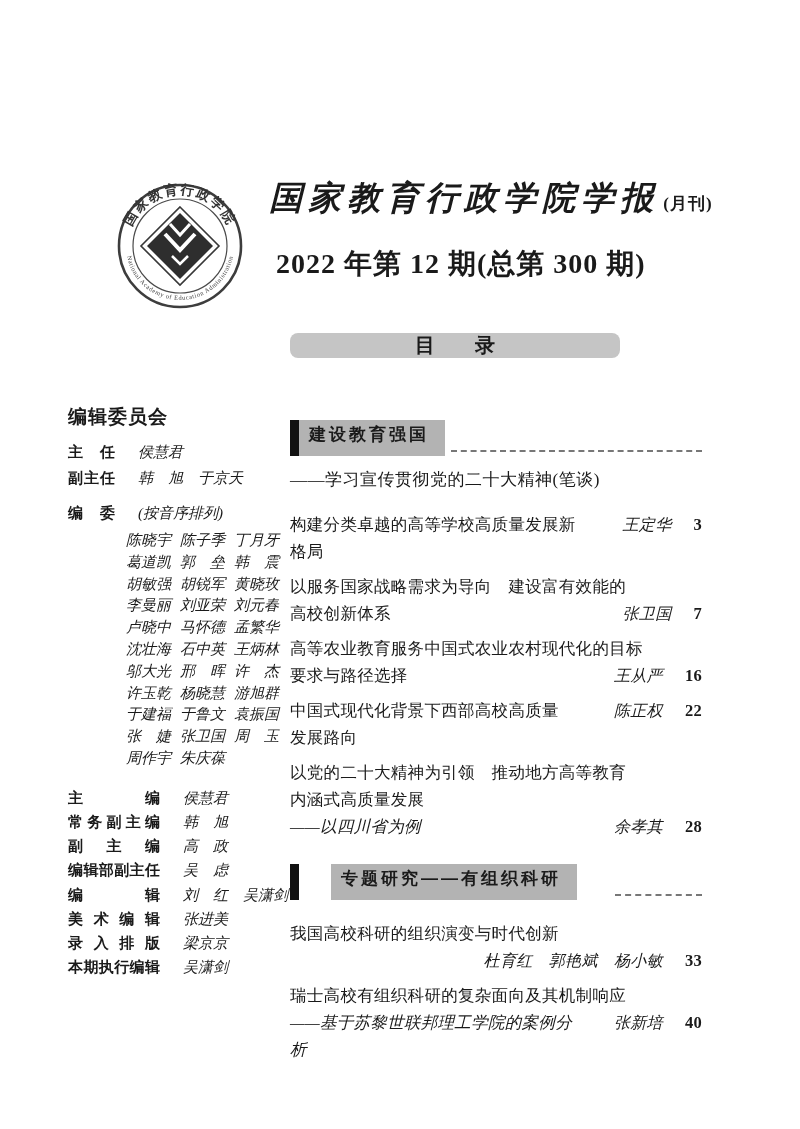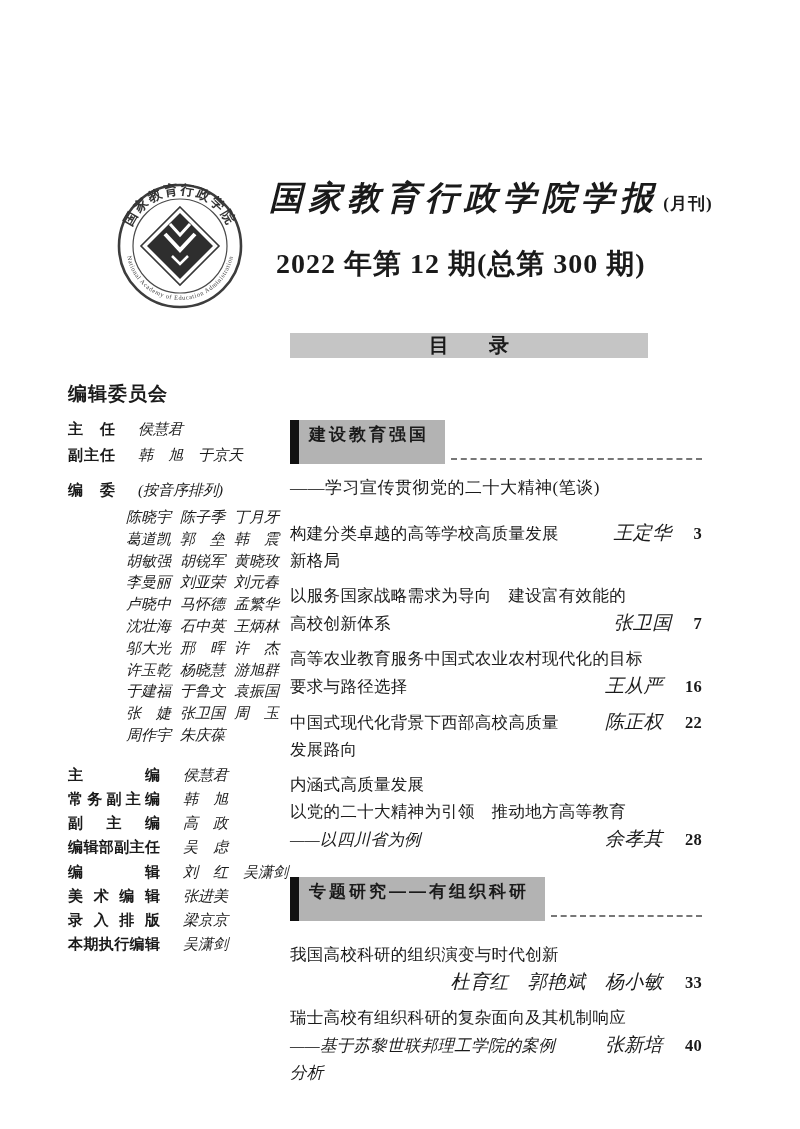--- a/index.html
+++ b/index.html
@@ -8,59 +8,59 @@
 
   
   .logo{position:absolute;left:116px;top:182px;width:128px;height:128px;}
   .title-block{position:absolute;left:276px;top:176px;width:430px;text-align:left;}
   .title-line{display:flex;align-items:baseline;justify-content:center;white-space:nowrap;}
   .journal-title{font-size:33px;font-weight:bold;letter-spacing:6px;font-style:italic;}
   .journal-freq{font-size:17px;font-weight:bold;margin-left:4px;letter-spacing:1px;}
   .issue-line{margin-top:24px;font-size:28px;font-weight:bold;letter-spacing:1px;}
 
   
-  .toc-bar{position:absolute;left:290px;top:333px;width:358px;height:25px;background:#c5c5c5;
+  .toc-bar{position:absolute;left:290px;top:333px;width:330px;height:25px;background:#c5c5c5;
            display:flex;align-items:center;justify-content:center;
-           font-size:20px;font-weight:bold;font-family:"Liberation Sans","DejaVu Sans",sans-serif;}
-
-  
-  .left-col{position:absolute;left:68px;top:381px;width:220px;}
+           font-size:20px;font-weight:bold;font-family:"Liberation Sans","DejaVu Sans",sans-serif;border-radius:8px;}
+
+  
+  .left-col{position:absolute;left:68px;top:404px;width:220px;}
   .eb-heading{font-family:"Liberation Sans","DejaVu Sans",sans-serif;font-weight:bold;font-size:19px;
               letter-spacing:1px;margin:0 0 13px 0;}
   .role-row{display:flex;align-items:baseline;margin:7px 0;gap:12px;}
   .role-label{display:inline-block;font-family:"Liberation Sans","DejaVu Sans",sans-serif;
               font-weight:bold;font-size:15px;text-align:justify;text-align-last:justify;}
   .role-label.w-s{width:47px;}
   .role-label.w-l{width:92px;}
   .role-names{font-style:italic;font-size:15px;margin-left:11px;white-space:pre;}
   .committee-note{font-style:italic;font-size:15px;margin-left:11px;}
   .committee-block{margin-top:16px;}
   .member-grid{margin:6px 0 0 58px;}
   .member-row{display:flex;line-height:21.8px;}
   .member-cell{width:55px;font-style:italic;font-size:15px;white-space:pre;}
   .roles-bottom{margin-top:16px;}
   .roles-bottom .role-row{margin:0;line-height:23.2px;}
 
   
   .right-col{position:absolute;left:290px;top:420px;width:412px;}
   .sec-header{display:flex;align-items:flex-end;}
   .sec-bar{width:9px;align-self:stretch;background:#111;}
-  .sec-title{background:#b3b3b3;padding:3px 16px 18px 10px;font-family:"Liberation Sans","DejaVu Sans",sans-serif;
+  .sec-title{background:#b3b3b3;padding:3px 16px 10px 10px;font-family:"Liberation Sans","DejaVu Sans",sans-serif;
              font-weight:bold;font-size:17px;letter-spacing:3px;white-space:nowrap;}
   .sec-dash{flex:1;border-bottom:2px dashed #777;margin:0 0 4px 6px;}
   .sec-subtitle{margin-top:12px;font-size:17px;letter-spacing:0.5px;}
   .articles{margin-top:20px;}
   .article{margin-bottom:8px;}
   .art-line{font-size:16.5px;line-height:27px;letter-spacing:0.3px;}
   .art-line.flex{display:flex;align-items:baseline;gap:16px;}
   .art-fill{flex:1;}
-  .art-author{font-style:italic;font-size:19px;white-space:pre;margin-left:8px;}
+  .art-author{font-style:italic;font-size:16px;white-space:pre;margin-left:8px;}
   .art-page{font-weight:bold;font-size:16.5px;margin-left:6px;}
   .em-line{font-style:italic;}
-  .section-2{margin-top:24px;}
+  .section-2{margin-top:24px;gap:32px;}
 
   
   .logo svg{display:block;}
 </style>
 </head>
 <body>
 
 <div class="page">
 
   <div class="logo">
@@ -253,22 +253,22 @@
       <div class="article">
         <div class="art-line flex">
           <span>中国式现代化背景下西部高校高质量发展路向</span>
           <span class="art-fill"></span>
           <span class="art-author">陈正权</span>
           <span class="art-page">22</span>
         </div>
       </div>
 
       <div class="article">
+        <div class="art-line">以党的二十大精神为引领　推动地方高等教育</div>
         <div class="art-line">内涵式高质量发展</div>
-        <div class="art-line">以党的二十大精神为引领　推动地方高等教育</div>
         <div class="art-line flex">
           <span class="em-line">——以四川省为例</span>
           <span class="art-fill"></span>
           <span class="art-author">余孝其</span>
           <span class="art-page">28</span>
         </div>
       </div>
     </div>
 
     <div class="sec-header section-2">

